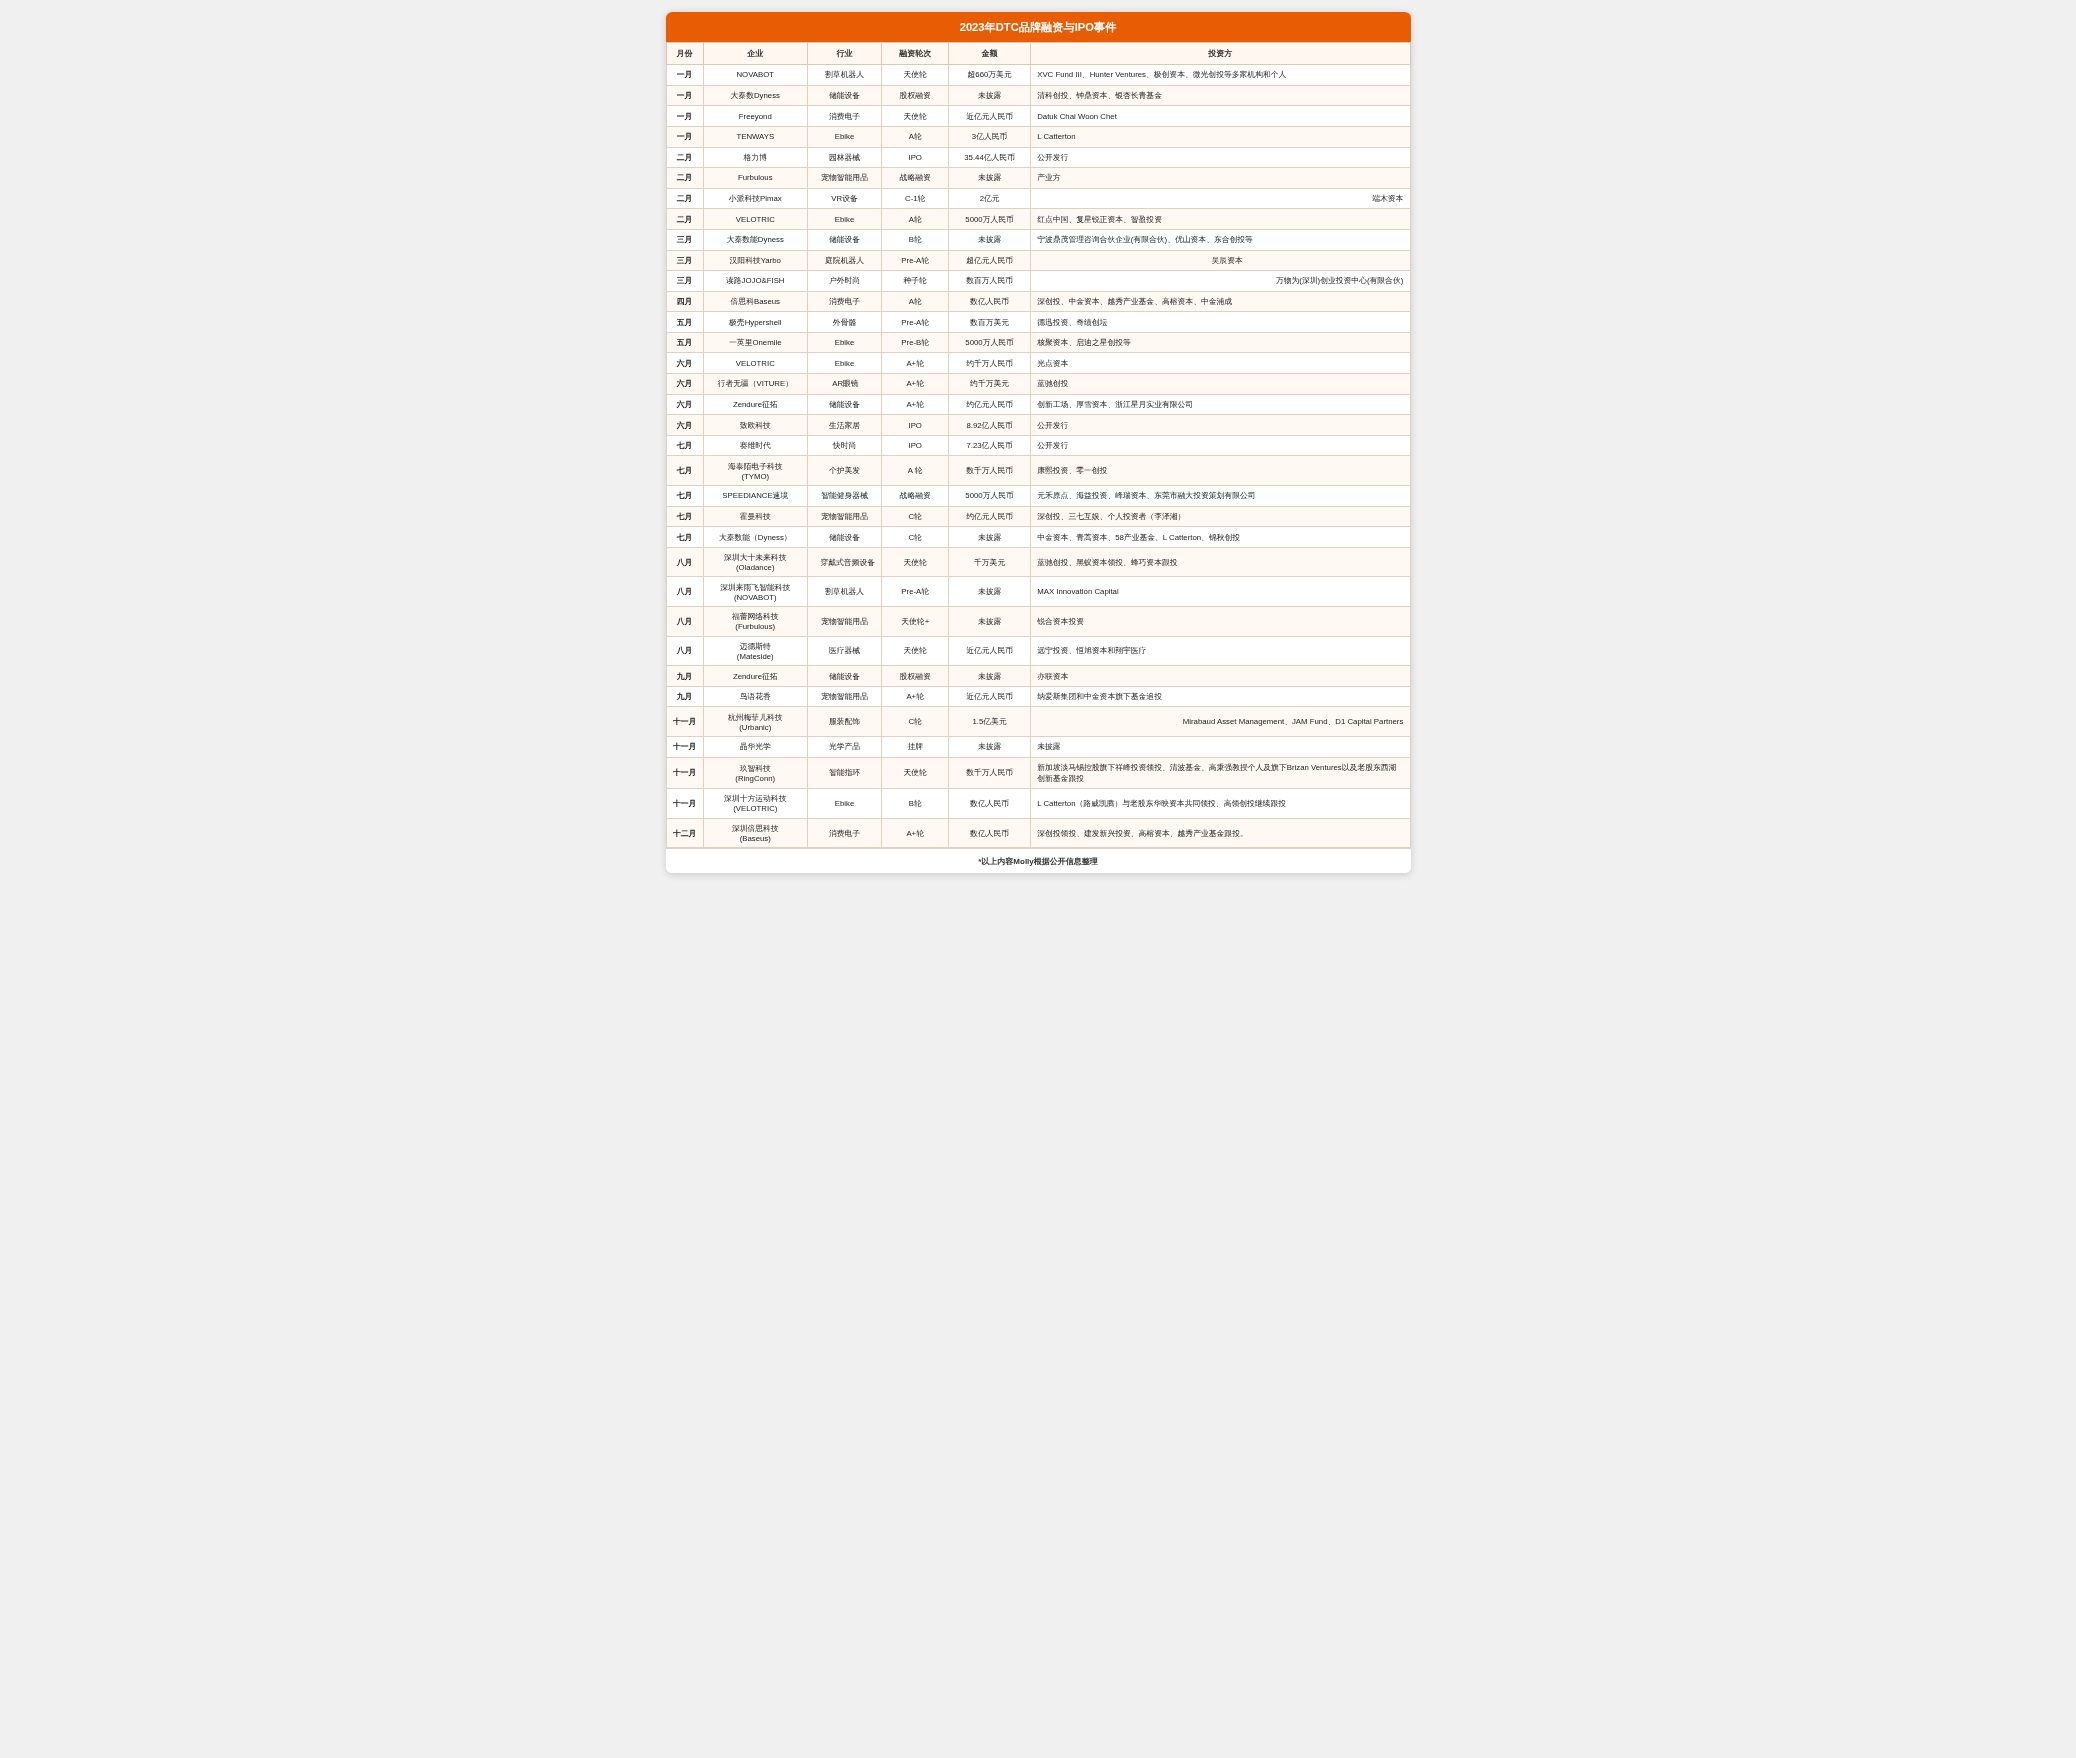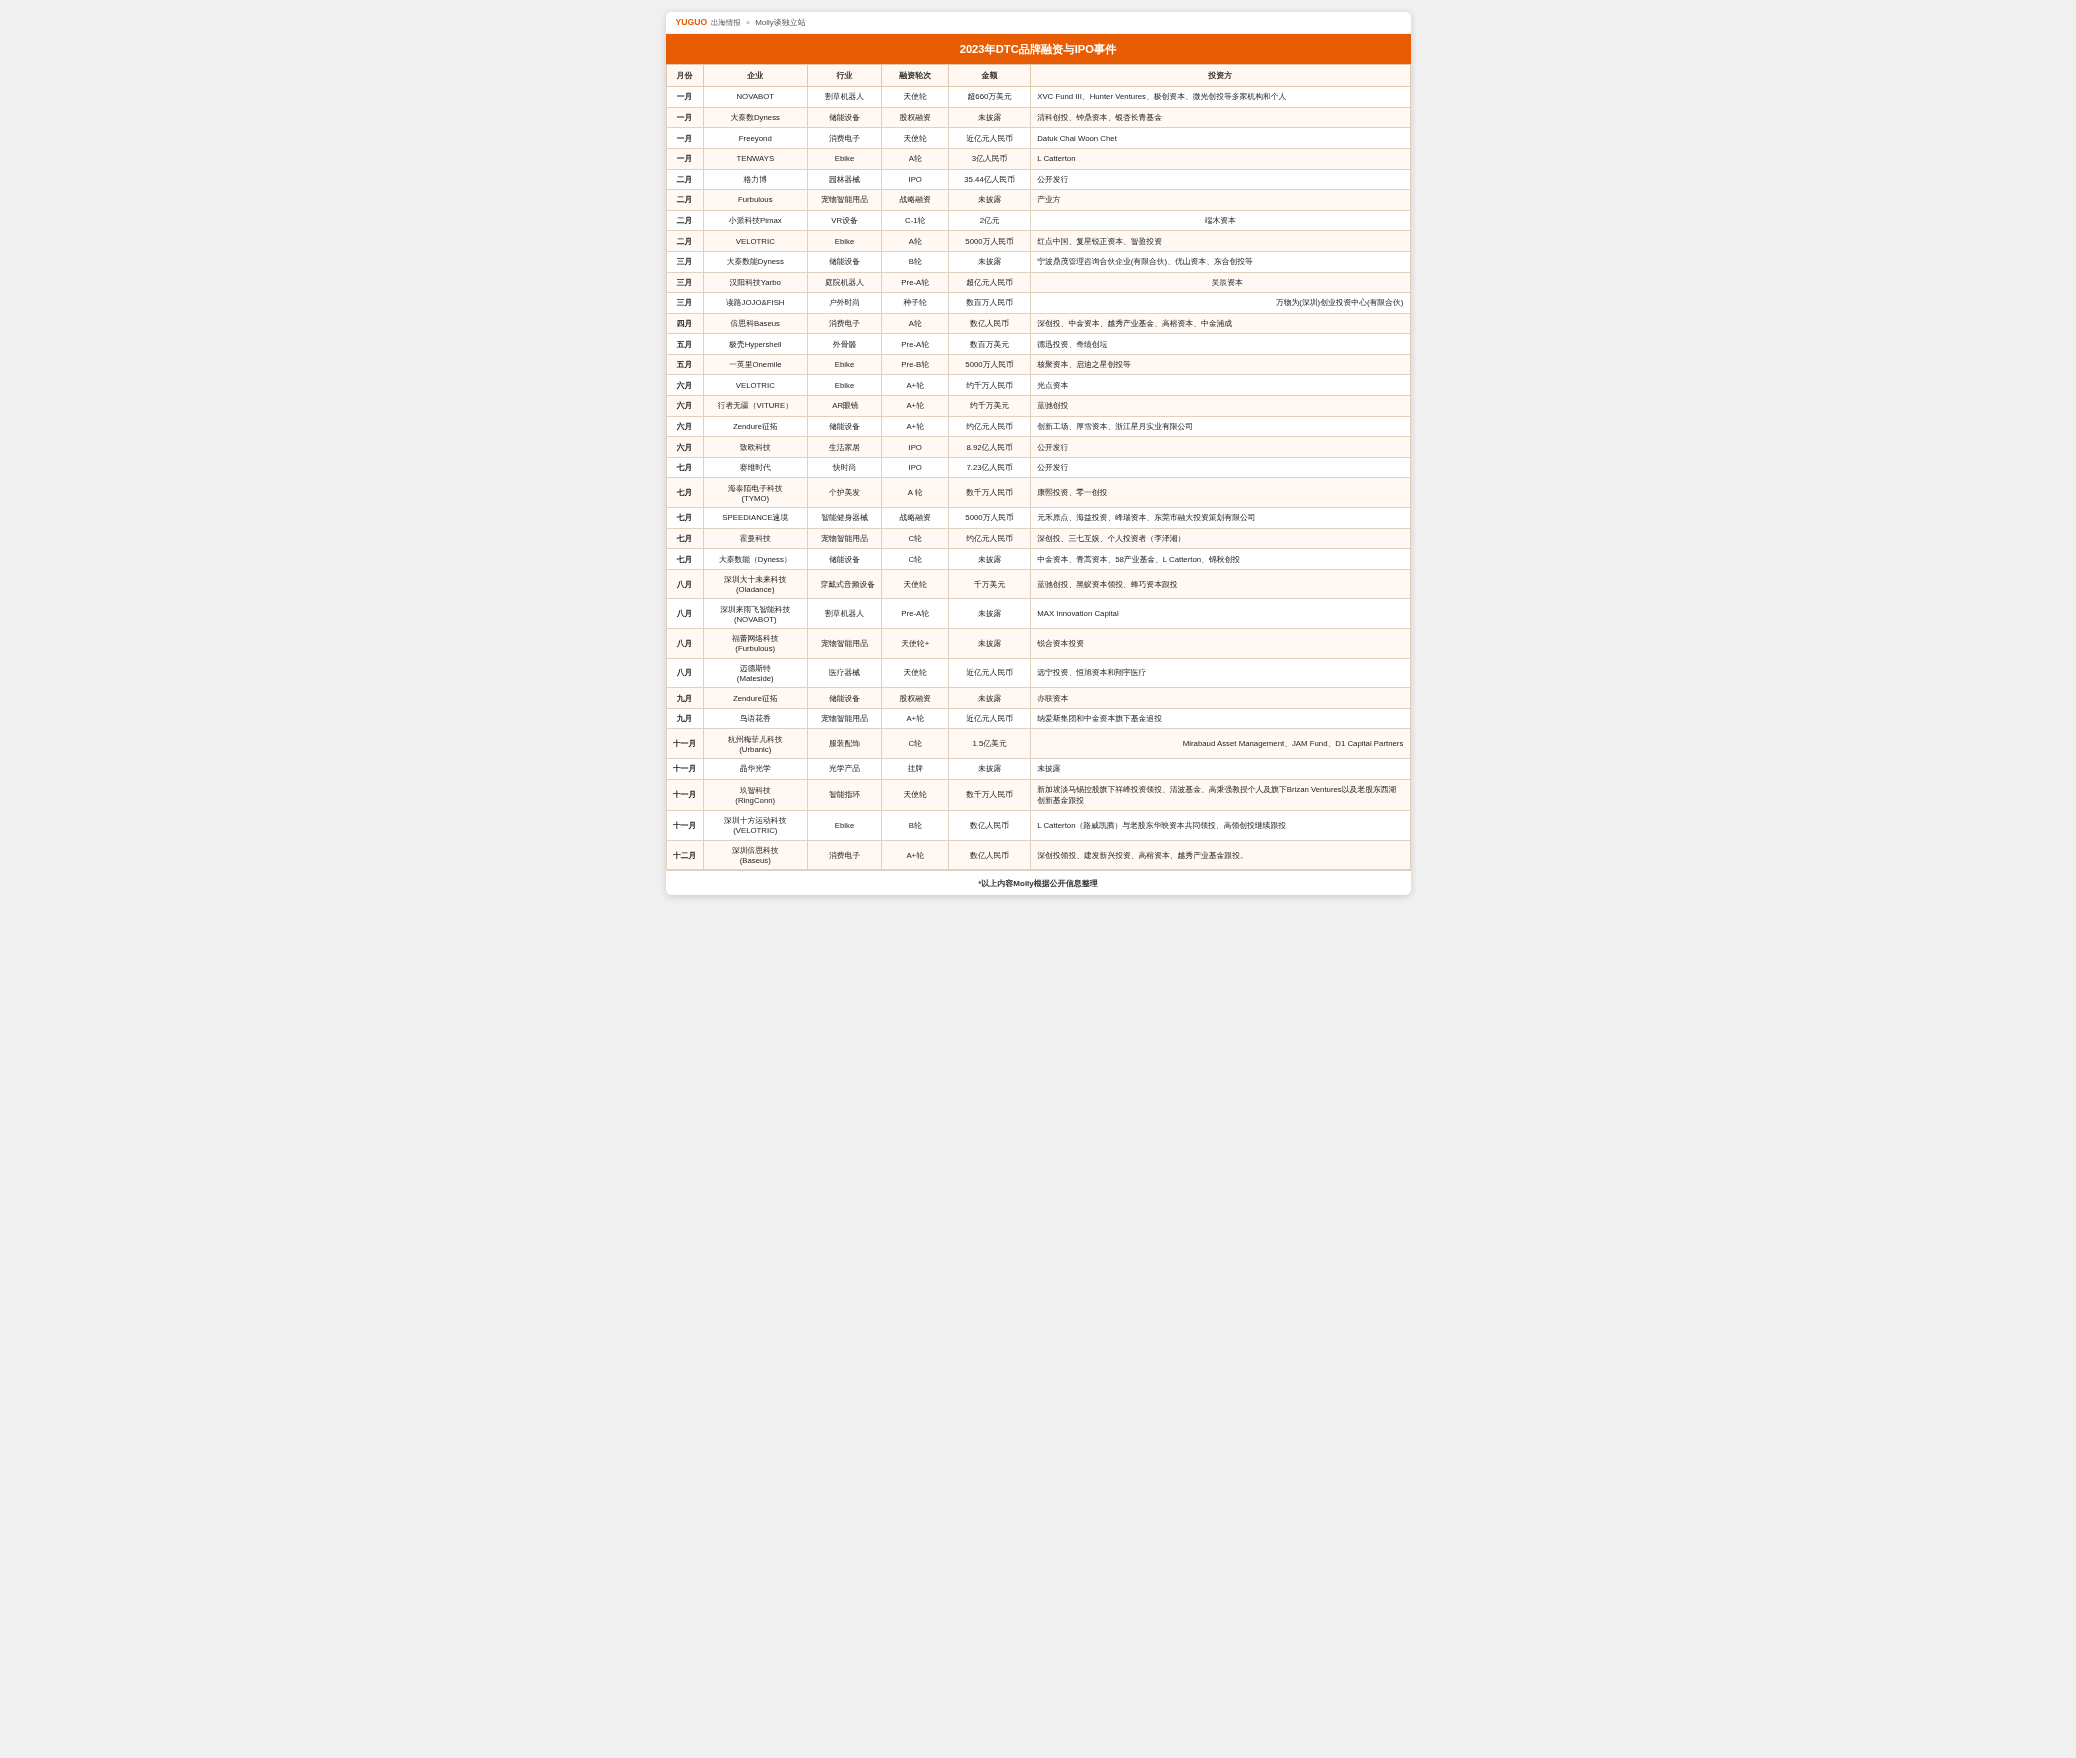--- a/index.html
+++ b/index.html
@@ -86,28 +86,20 @@
     .col-company { width: 14%; }
     .col-industry { width: 10%; }
     .col-round { width: 9%; }
     .col-amount { width: 11%; }
     .col-investor { width: 51%; }
   </style>
 </head>
 <body>
 
 <div class="container">
-  <div class="logo-bar">
-    <span class="logo-text">
-      <span style="color:#e85d04;font-weight:900;">YUGUO</span>
-      <span style="color:#555;font-weight:normal;font-size:7.4px;margin-left:1.2px;">出海情报</span>
-    </span>
-    <span class="logo-separator">×</span>
-    <span class="logo-sub">Molly谈独立站</span>
-  </div>
 
   <div class="table-title">2023年DTC品牌融资与IPO事件</div>
 
   <table>
     <thead>
       <tr>
         <th class="col-month">月份</th>
         <th class="col-company">企业</th>
         <th class="col-industry">行业</th>
         <th class="col-round">融资轮次</th>
@@ -163,21 +155,21 @@
           <td style="white-space: pre-line;">战略融资</td>
           <td style="white-space: pre-line;">未披露</td>
           <td style="white-space: pre-line; text-align: left;">产业方</td>
         </tr>
         <tr>
           <td style="white-space: pre-line; font-weight: bold;">二月</td>
           <td style="white-space: pre-line;">小派科技Pimax</td>
           <td style="white-space: pre-line;">VR设备</td>
           <td style="white-space: pre-line;">C-1轮</td>
           <td style="white-space: pre-line;">2亿元</td>
-          <td style="white-space: pre-line; text-align: center;">端木资本</td>
+          <td style="white-space: pre-line; text-align: right;">端木资本</td>
         </tr>
         <tr>
           <td style="white-space: pre-line; font-weight: bold;">二月</td>
           <td style="white-space: pre-line;">VELOTRIC</td>
           <td style="white-space: pre-line;">Ebike</td>
           <td style="white-space: pre-line;">A轮</td>
           <td style="white-space: pre-line;">5000万人民币</td>
           <td style="white-space: pre-line; text-align: left;">红点中国、复星锐正资本、智盈投资</td>
         </tr>
         <tr>

